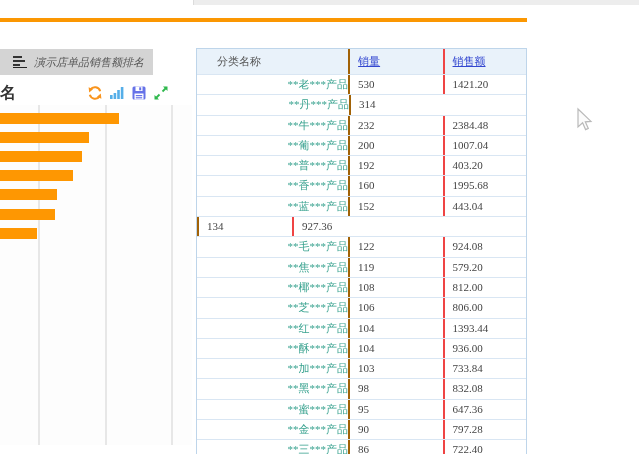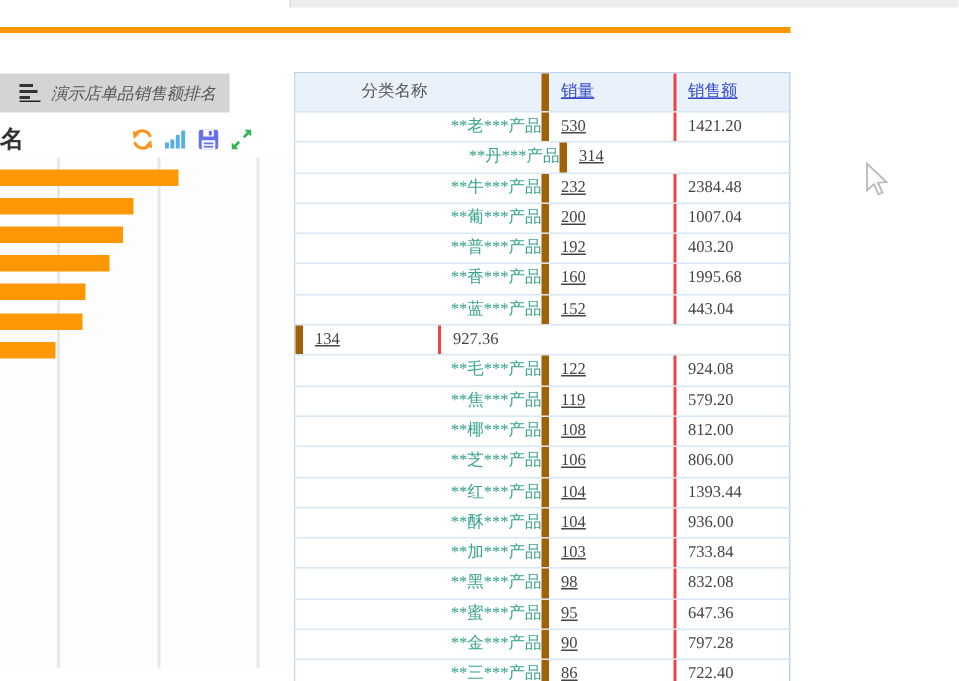--- a/index.html
+++ b/index.html
@@ -31,22 +31,22 @@
   .chart{position:absolute;left:0;top:105px;width:192px;height:340px;background:#fdfdfd;}
   .gridline{position:absolute;top:0;width:2px;height:340px;background:#e7e7e7;}
   .bar{position:absolute;left:0;height:11px;background:#FE9702;}
 
   
   .data-table{position:absolute;left:196px;top:48px;width:331px;box-sizing:border-box;border:1px solid #bed5ea;}
   .t-row{display:flex;height:19.3px;line-height:19.3px;border-top:1px solid #d9e6f3;background:#fff;}
   .t-row.head{height:25px;line-height:25px;background:#e9f2fa;border-top:none;}
   .cell{box-sizing:border-box;overflow:hidden;white-space:nowrap;
         font-family:"Liberation Serif","DejaVu Serif",serif;font-size:11px;}
-  .c1{width:152px;padding-left:20px;margin-left:24px;}
-  .c2{width:95px;padding-left:8px;border-left:5px solid #a16207;text-decoration:underline;}
+  .c1{width:152px;padding-left:20px;}
+  .c2{width:95px;padding-left:8px;border-left:2px solid #a16207;}
   .c3{width:84px;padding-left:8px;border-left:2px solid #ef4444;}
   .t-row.head .cell{font-size:11px;color:#555;}
   .t-row.head .c2 a,.t-row.head .c3 a{color:#3347d0;text-decoration:underline;cursor:pointer;}
   .cat{color:#3aa390;text-align:right;}
   .num{color:#444;}
 
   .cursor{position:absolute;left:575px;top:107px;}
 </style>
 </head>
 <body>

